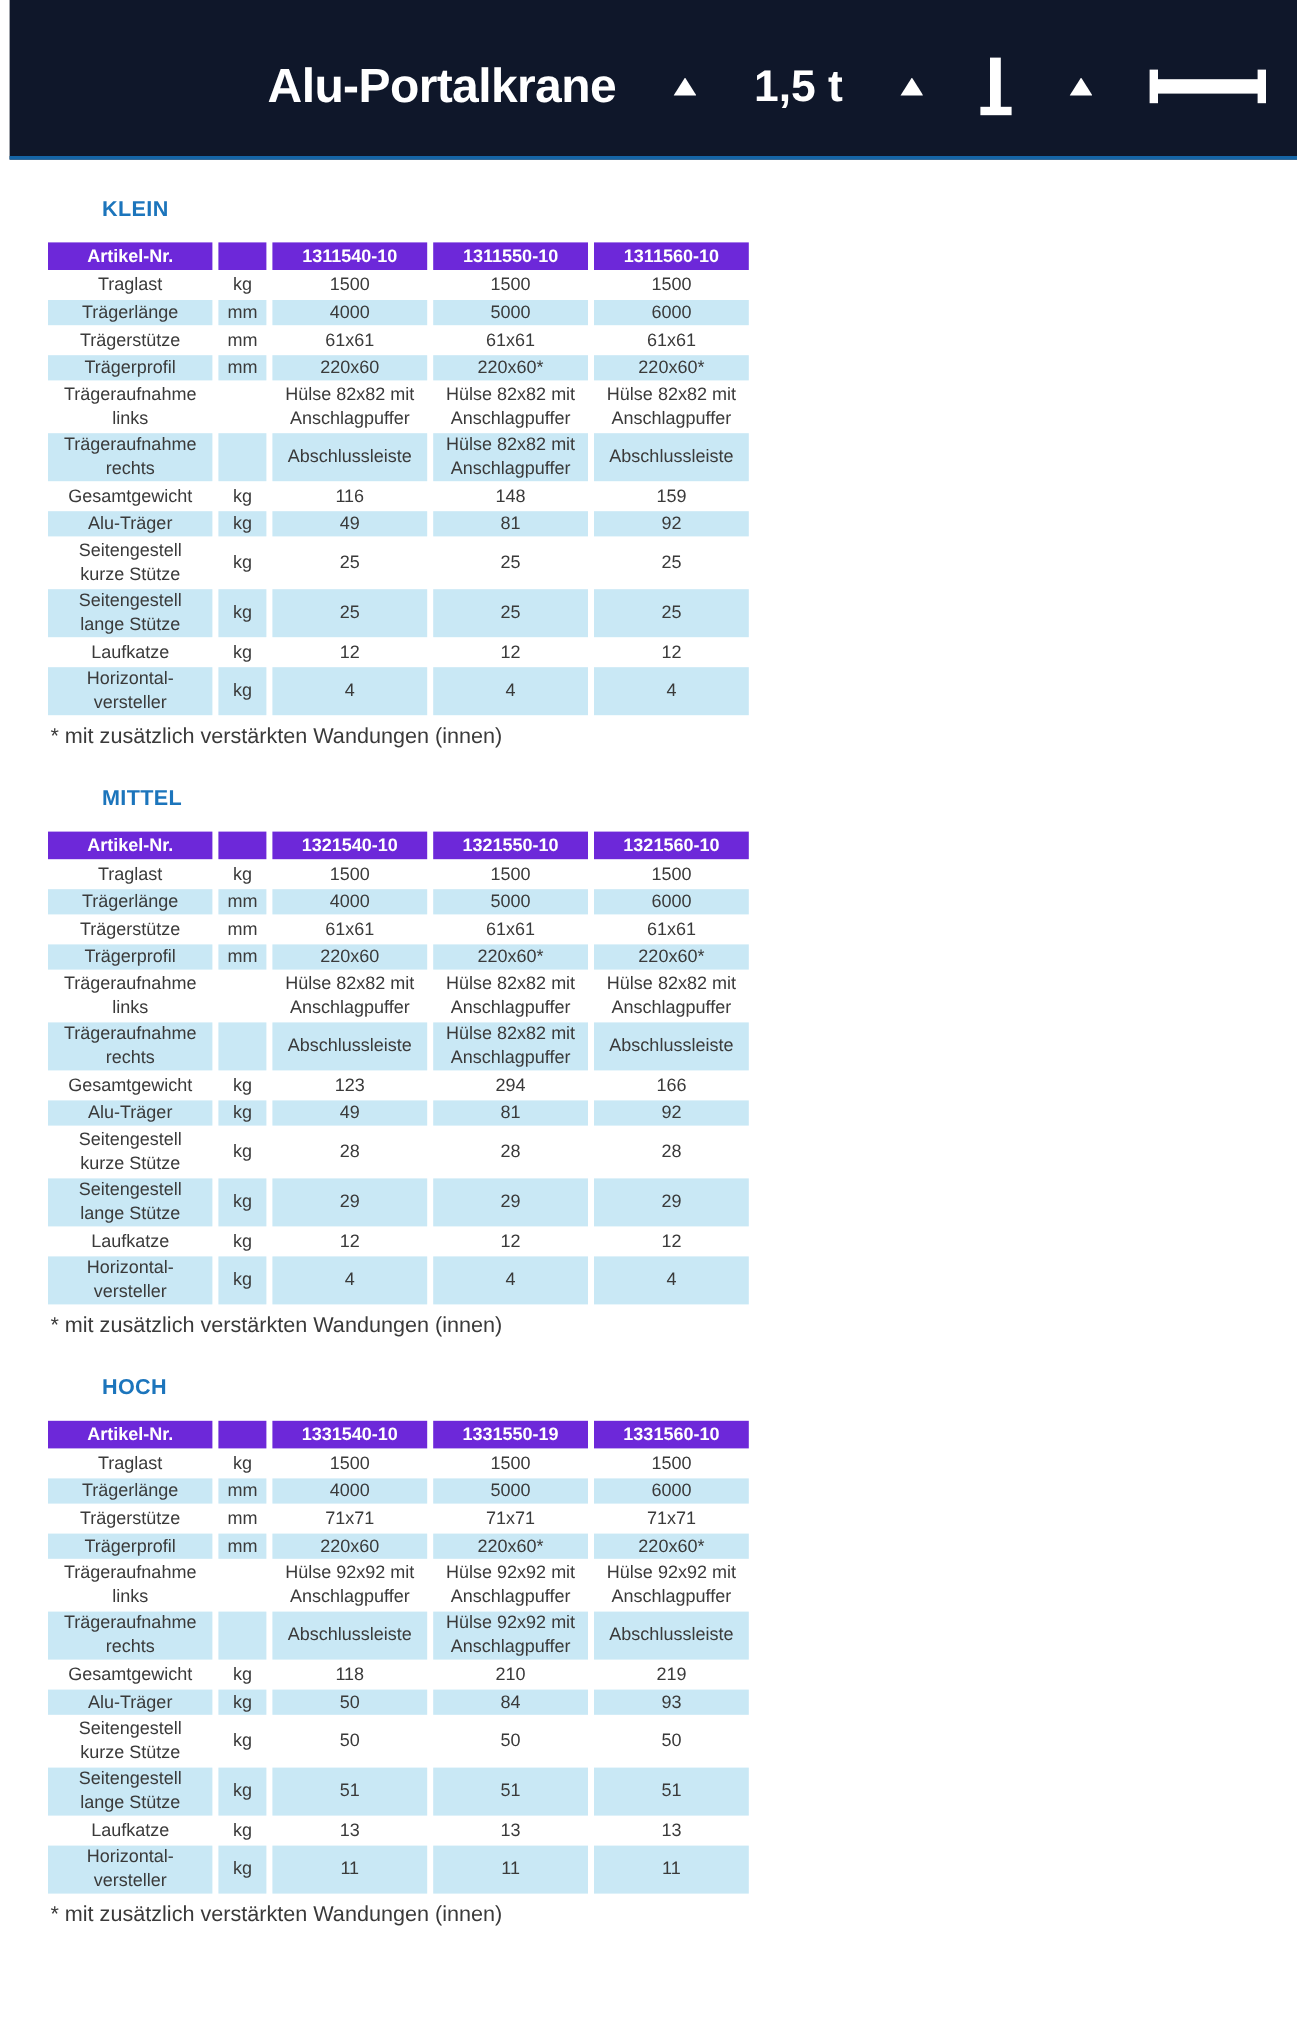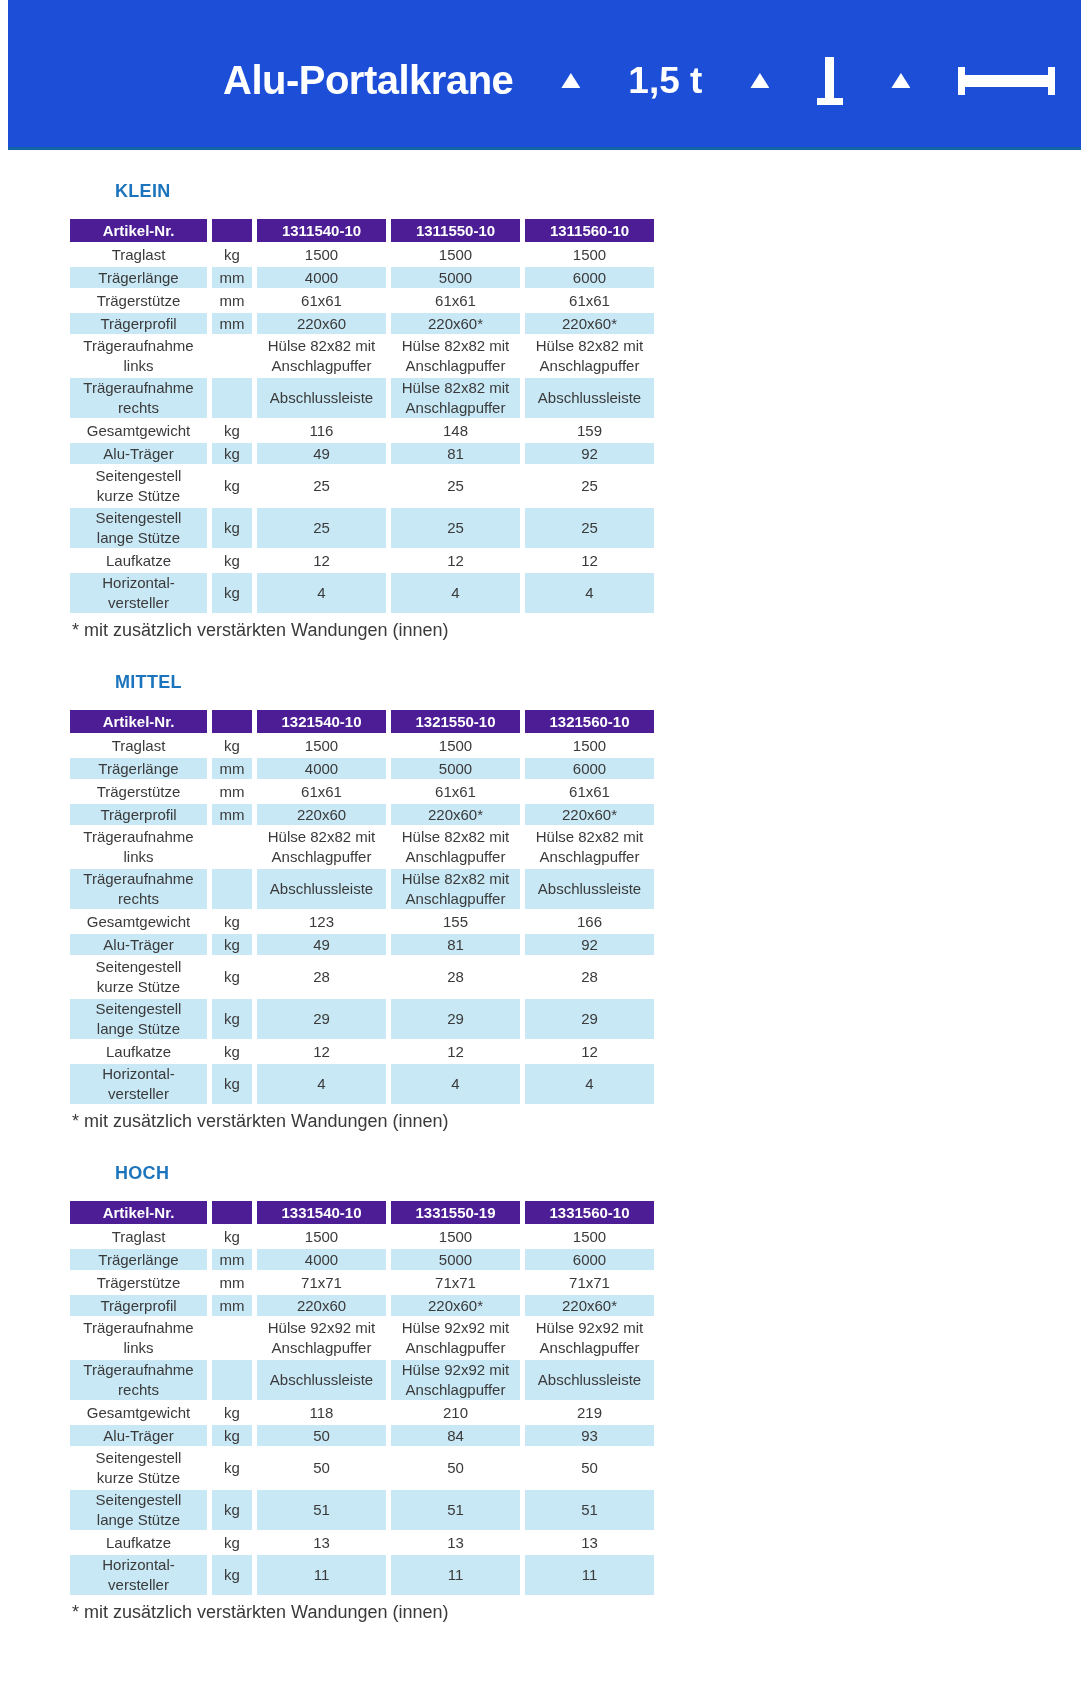--- a/index.html
+++ b/index.html
@@ -4,21 +4,21 @@
 <style>
   * { box-sizing: border-box; }
   html, body { margin:0; padding:0; }
   body {
     width:1081px; height:1691px; background:#ffffff;
     font-family:"Liberation Sans", sans-serif; color:#3a3a3a;
     overflow:hidden;
   }
   
   .banner {
-    margin-left:8px; height:150px; background:#1d4ed8;
+    margin-left:8px; height:133px; background:#0f172a;
     border-bottom:3px solid #1565a6;
     display:flex; align-items:center;
   }
   .banner-inner {
     display:flex; align-items:center; gap:48px;
     margin-left:215px; padding-top:14px;
   }
   .banner-title {
     color:#ffffff; font-weight:bold; font-size:40px; letter-spacing:-0.5px;
     white-space:nowrap;
@@ -40,37 +40,37 @@
   .beam-icon { position:relative; width:97px; height:28px; flex:none; }
   .beam-icon .beam-bar {
     position:absolute; left:3px; right:3px; top:8px; height:12px; background:#ffffff;
   }
   .beam-icon .beam-cap-l, .beam-icon .beam-cap-r {
     position:absolute; top:0; width:7px; height:28px; background:#ffffff;
   }
   .beam-icon .beam-cap-l { left:0; }
   .beam-icon .beam-cap-r { right:0; }
   
-  main { padding-left:70px; }
+  main { padding-left:40px; }
   .spec-section { margin-top:31px; width:585px; }
   .section-title {
     margin:0 0 17px 45px; color:#1c75bc; font-size:18px; font-weight:bold;
     letter-spacing:0.3px;
   }
   .spec-table { display:flex; flex-direction:column; gap:2px; }
   .row { display:flex; gap:5px; }
   .cell {
     display:flex; align-items:center; justify-content:center;
     text-align:center; font-size:15px; line-height:20px;
     min-height:21px; padding:0 2px; white-space:pre-line; background:#ffffff;
   }
   .c-label { width:137px; flex:none; }
   .c-unit  { width:40px;  flex:none; }
   .c-val   { width:129px; flex:none; }
-  .row.head .cell { background:#4c1d95; color:#ffffff; font-weight:bold; min-height:23px; }
+  .row.head .cell { background:#6d28d9; color:#ffffff; font-weight:bold; min-height:23px; }
   .row.alt  .cell { background:#c9e8f5; }
   .footnote { margin:7px 0 0 2px; font-size:18px; color:#3a3a3a; }
 </style>
 </head>
 <body>
 
 <div class="page">
   <header class="banner">
     <div class="banner-inner">
       <span class="banner-title">Alu-Portalkrane</span>
@@ -253,21 +253,21 @@
             <div class="cell c-unit"></div>
             <div class="cell c-val">Abschlussleiste</div>
             <div class="cell c-val">Hülse 82x82 mit
 Anschlagpuffer</div>
             <div class="cell c-val">Abschlussleiste</div>
           </div>
           <div class="row">
             <div class="cell c-label">Gesamtgewicht</div>
             <div class="cell c-unit">kg</div>
             <div class="cell c-val">123</div>
-            <div class="cell c-val">155</div>
+            <div class="cell c-val">294</div>
             <div class="cell c-val">166</div>
           </div>
           <div class="row alt">
             <div class="cell c-label">Alu-Träger</div>
             <div class="cell c-unit">kg</div>
             <div class="cell c-val">49</div>
             <div class="cell c-val">81</div>
             <div class="cell c-val">92</div>
           </div>
           <div class="row">

